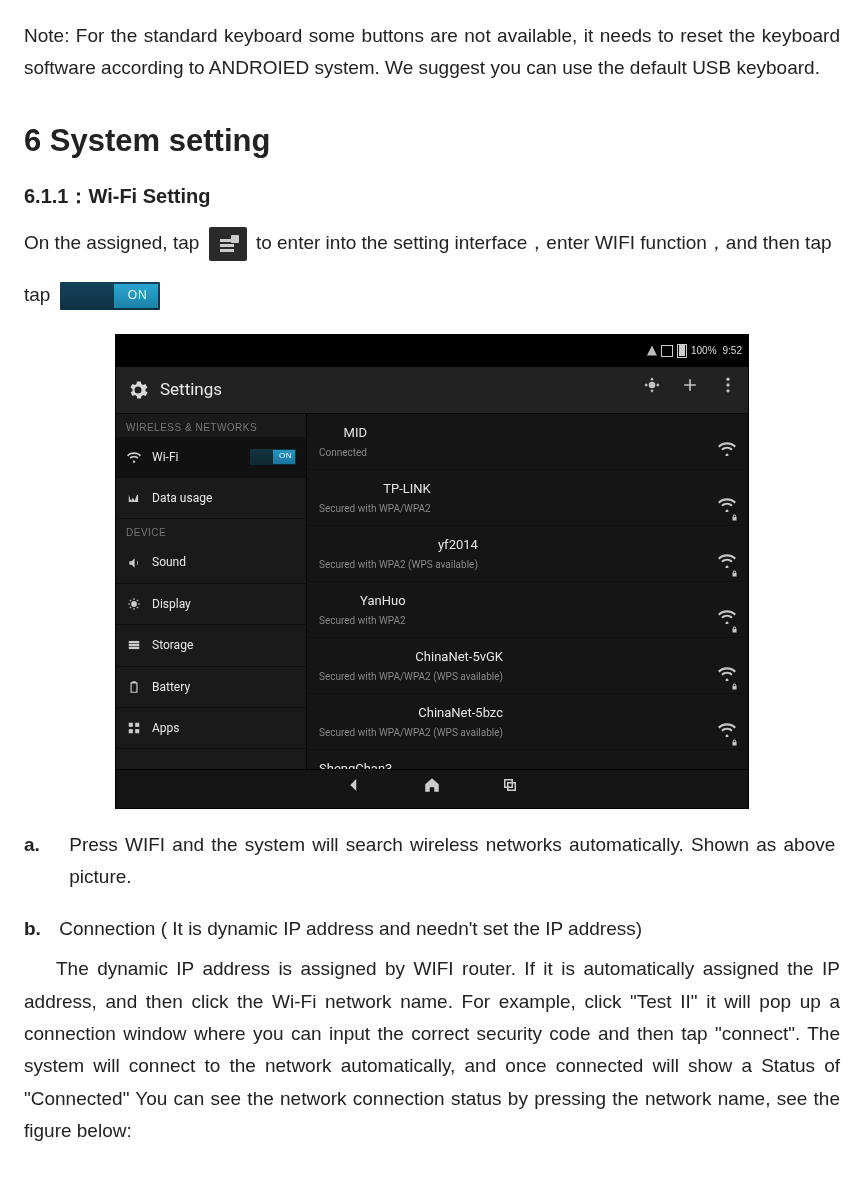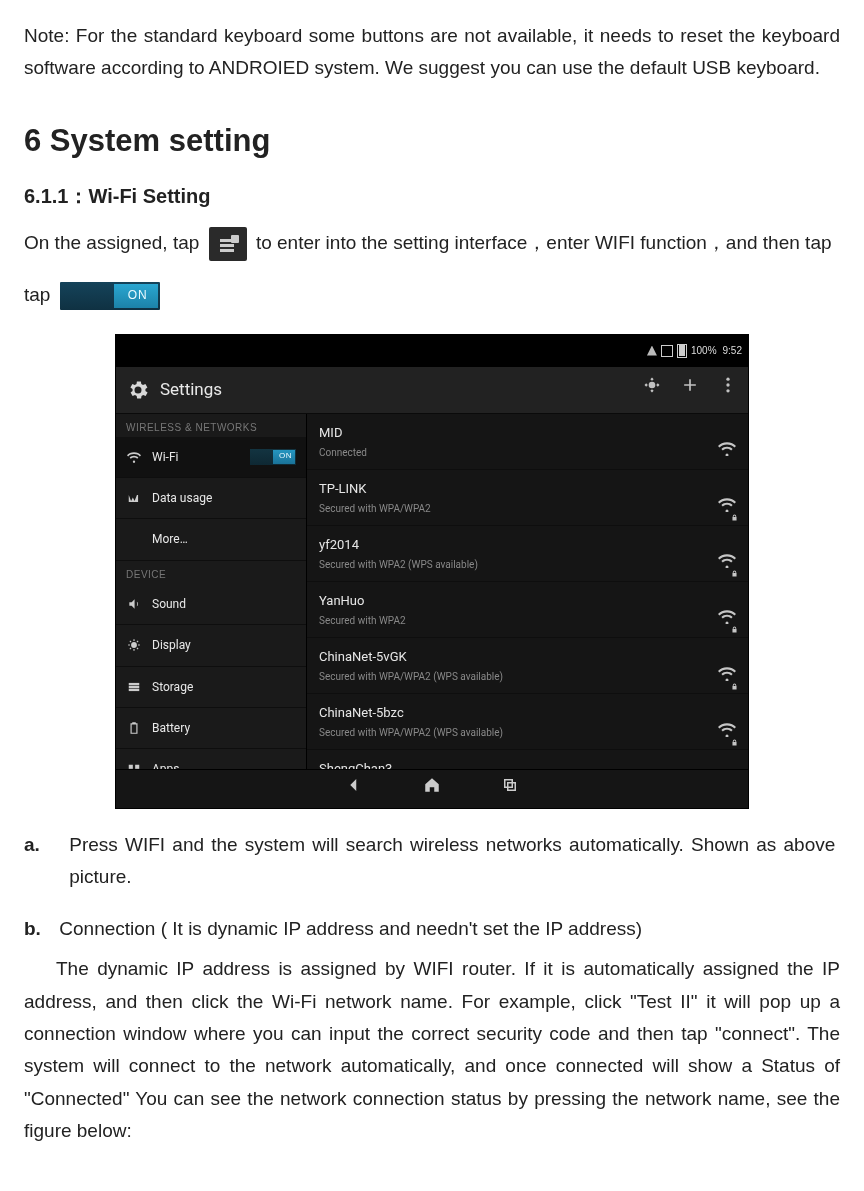--- a/index.html
+++ b/index.html
@@ -91,21 +91,21 @@
   .side .mini-toggle{
     margin-left:auto; width:46px; height:16px;
     background:linear-gradient(#133441,#0e2833); position:relative;
   }
   .side .mini-toggle::before{content:"";position:absolute;right:1px;top:1px;width:22px;height:14px;background:linear-gradient(#2596c0,#1a7399);}
   .side .mini-toggle::after{content:"ON";position:absolute;right:4px;top:2px;color:#e8f8ff;font:8px Arial;letter-spacing:0.5px;}
 
   .nets{flex:1; overflow:hidden;}
   .net{
     display:flex; align-items:center; justify-content:space-between;
-    padding:8px 12px; border-bottom:1px solid #0e0e0e;
+    padding:8px 12px; border-bottom:1px solid #0e0e0e;text-align:right;
   }
   .net .txt .nm{color:#e6e6e6; font-size:13px;}
   .net .txt .sub{color:#888; font-size:10px;}
   .wifi-icon{width:18px;height:14px;position:relative;}
   .wifi-icon svg{fill:#c6c6c6;width:18px;height:14px;}
   .wifi-icon .lock{
     position:absolute; right:-2px; bottom:-2px; width:7px; height:7px;
   }
   .wifi-icon .lock svg{width:7px;height:7px;fill:#c6c6c6;}
 
@@ -192,24 +192,20 @@
         <span class="mini-toggle"></span>
       </div>
       <div class="row">
         <span class="ic">
             <svg viewBox="0 0 24 24">
               <path d="M3 7l4 10 3-6 3 6 4-10h2v12H3z"></path>
             </svg>
           </span>
         <span>Data usage</span>
       </div>
-      <div class="row">
-        <span class="ic"></span>
-        <span>More…</span>
-      </div>
       <div class="hdr">DEVICE</div>
       <div class="row">
         <span class="ic">
             <svg viewBox="0 0 24 24">
               <path d="M4 9h4l5-5v16l-5-5H4zM17 8a5 5 0 010 8v-2a3 3 0 000-4z"></path>
             </svg>
           </span>
         <span>Sound</span>
       </div>
       <div class="row">

